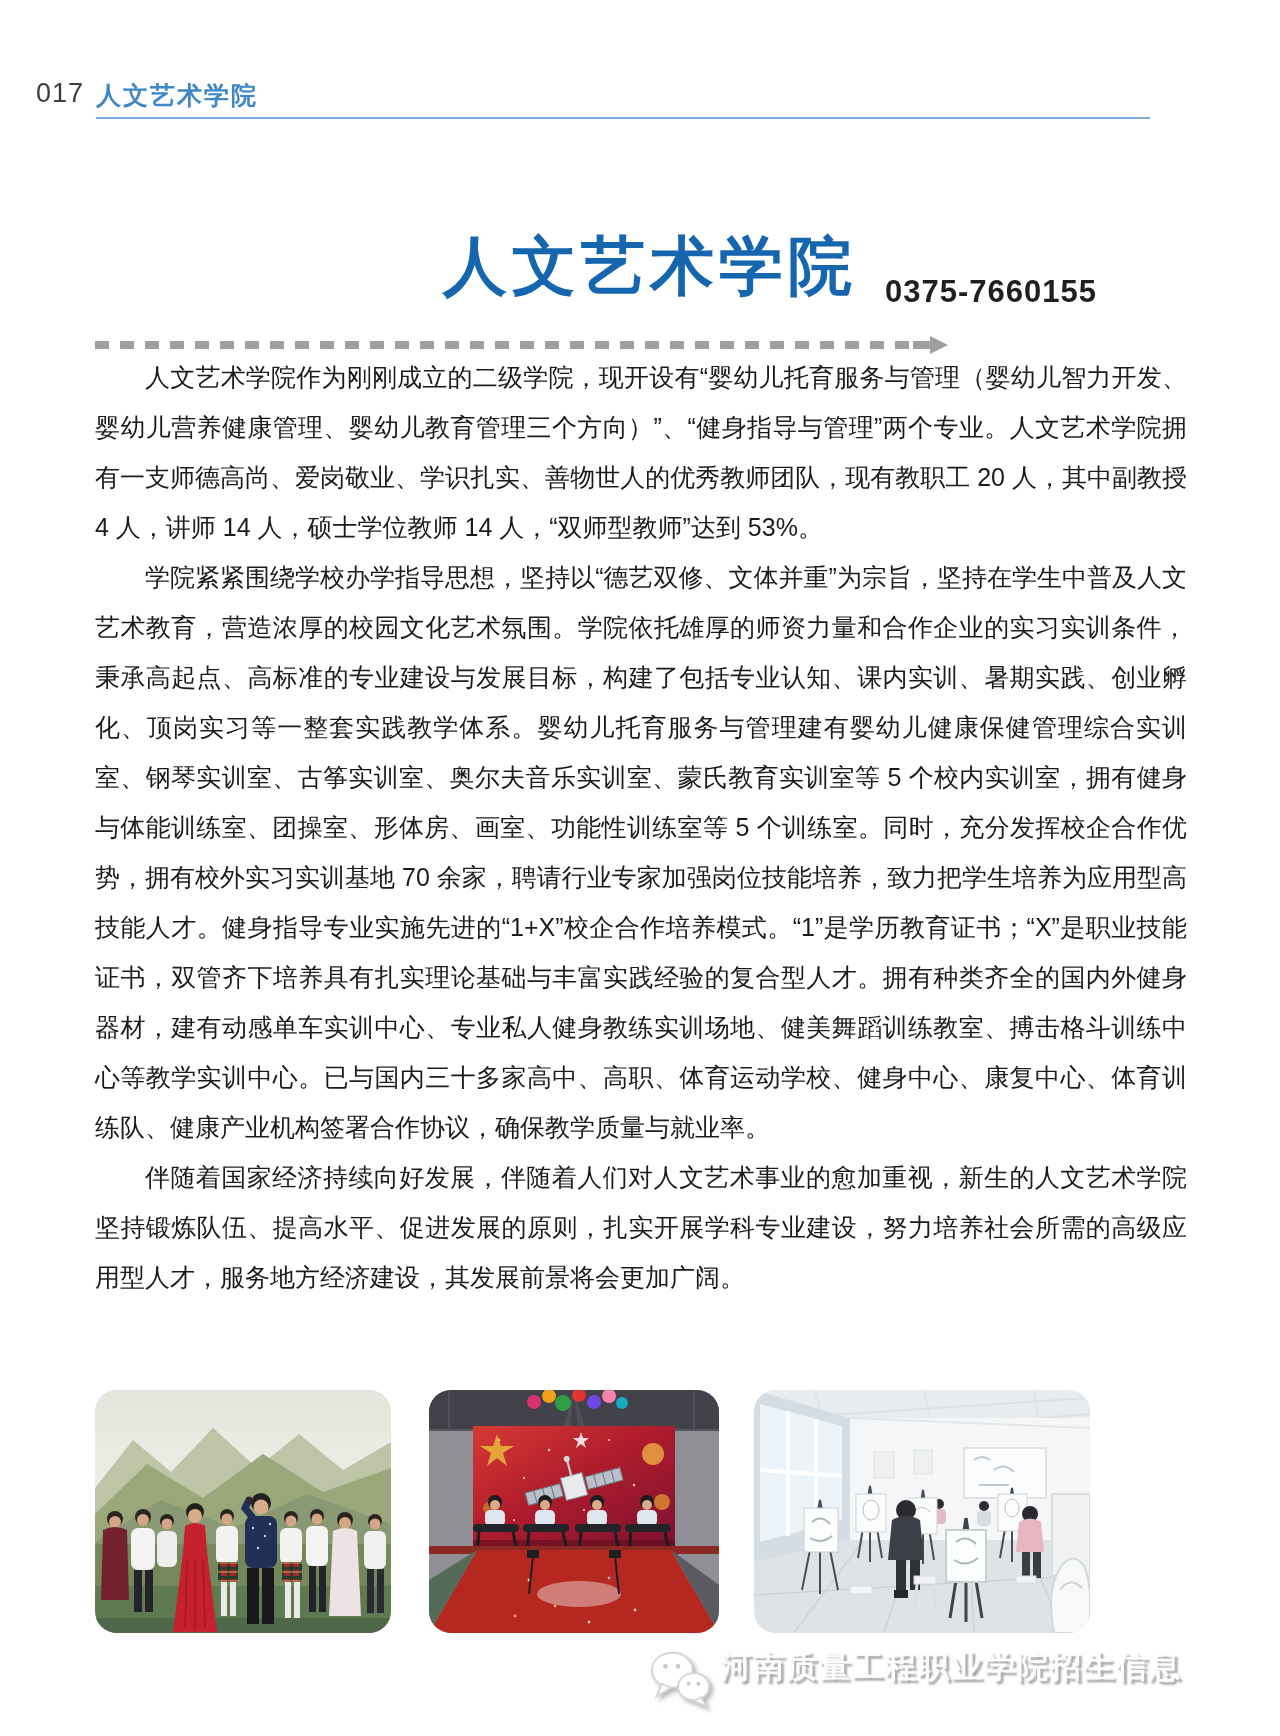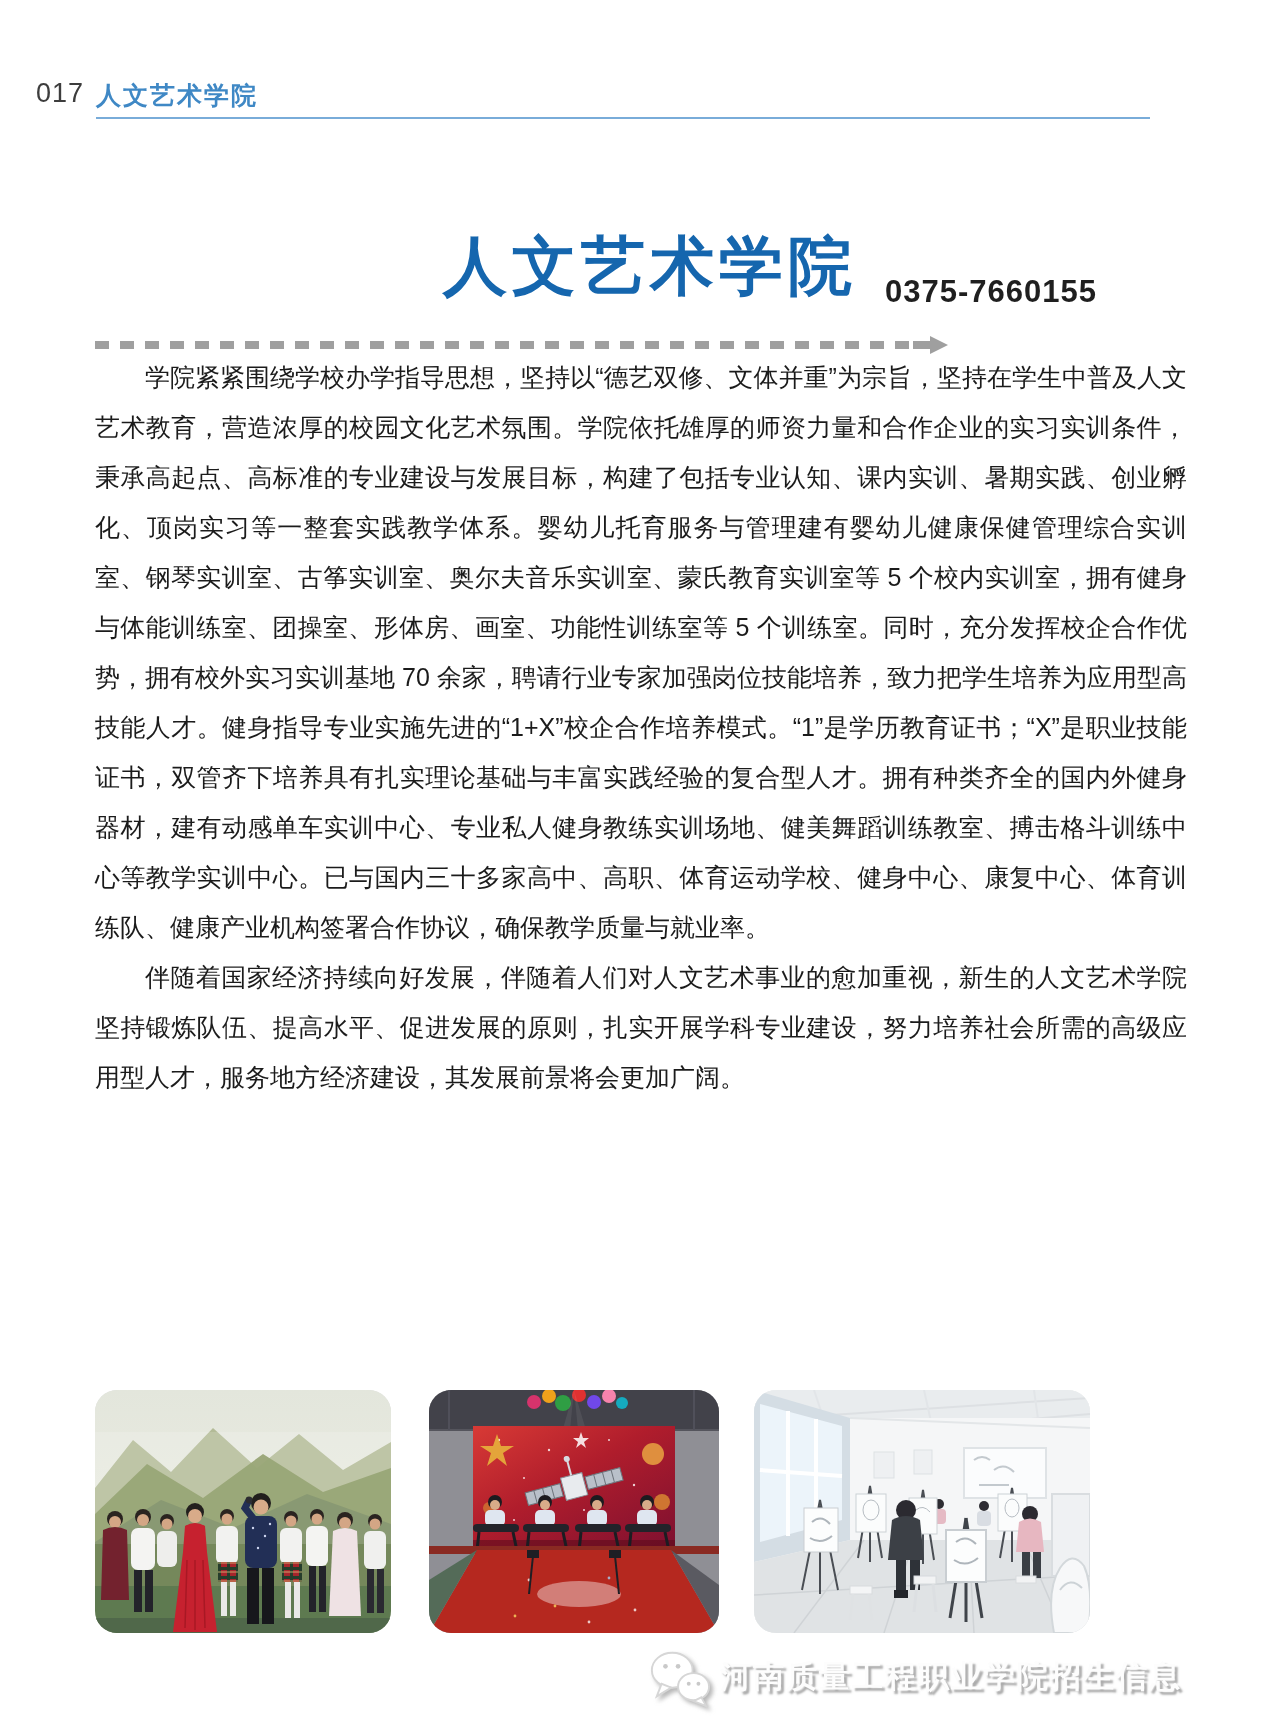--- a/index.html
+++ b/index.html
@@ -24,21 +24,21 @@
     color:#1b1b1b;text-align:justify;text-justify:inter-ideograph;}
   .body-text p{margin:0;text-indent:2em;}
   
   .photos{position:absolute;left:95px;top:1390px;width:996px;height:243px;}
   .photo{position:absolute;top:0;height:243px;border-radius:22px;overflow:hidden;background:#ddd;}
   .photo svg{display:block;width:100%;height:100%;}
   .photo-1{left:0;width:296px;}
   .photo-2{left:334px;width:290px;}
   .photo-3{left:659px;width:336px;}
   
-  .footer{position:absolute;left:648px;top:1646px;display:flex;align-items:center;gap:8px;}
+  .footer{position:absolute;left:648px;top:1646px;display:flex;gap:8px;}
   .wechat-icon{width:64px;height:62px;filter:drop-shadow(3px 3px 2px rgba(135,135,135,0.6));}
   .footer-name{font-size:31px;font-weight:bold;color:#fdfdfd;letter-spacing:2px;
     text-shadow:3px 3px 2px rgba(135,135,135,0.7);white-space:nowrap;}
 </style>
 </head>
 <body>
 
 <div class="page">
 
   <div class="page-num">017</div>
@@ -49,20 +49,21 @@
   <div class="phone">0375-7660155</div>
 
   <div class="divider">
     <div class="dashes"></div>
     <svg class="arrow" viewBox="0 0 36 18">
       <polygon points="0,5 17,5 17,0 35,9 17,18 17,13 0,13" fill="#9f9f9f"></polygon>
     </svg>
   </div>
 
   <div class="body-text">
+    <p>人文艺术学院作为刚刚成立的二级学院，现开设有“婴幼儿托育服务与管理（婴幼儿智力开发、婴幼儿营养健康管理、婴幼儿教育管理三个方向）”、“健身指导与管理”两个专业。人文艺术学院拥有一支师德高尚、爱岗敬业、学识扎实、善物世人的优秀教师团队，现有教职工 20 人，其中副教授 4 人，讲师 14 人，硕士学位教师 14 人，“双师型教师”达到 53%。</p>
     <p>学院紧紧围绕学校办学指导思想，坚持以“德艺双修、文体并重”为宗旨，坚持在学生中普及人文艺术教育，营造浓厚的校园文化艺术氛围。学院依托雄厚的师资力量和合作企业的实习实训条件，秉承高起点、高标准的专业建设与发展目标，构建了包括专业认知、课内实训、暑期实践、创业孵化、顶岗实习等一整套实践教学体系。婴幼儿托育服务与管理建有婴幼儿健康保健管理综合实训室、钢琴实训室、古筝实训室、奥尔夫音乐实训室、蒙氏教育实训室等 5 个校内实训室，拥有健身与体能训练室、团操室、形体房、画室、功能性训练室等 5 个训练室。同时，充分发挥校企合作优势，拥有校外实习实训基地 70 余家，聘请行业专家加强岗位技能培养，致力把学生培养为应用型高技能人才。健身指导专业实施先进的“1+X”校企合作培养模式。“1”是学历教育证书；“X”是职业技能证书，双管齐下培养具有扎实理论基础与丰富实践经验的复合型人才。拥有种类齐全的国内外健身器材，建有动感单车实训中心、专业私人健身教练实训场地、健美舞蹈训练教室、搏击格斗训练中心等教学实训中心。已与国内三十多家高中、高职、体育运动学校、健身中心、康复中心、体育训练队、健康产业机构签署合作协议，确保教学质量与就业率。</p>
     <p>伴随着国家经济持续向好发展，伴随着人们对人文艺术事业的愈加重视，新生的人文艺术学院坚持锻炼队伍、提高水平、促进发展的原则，扎实开展学科专业建设，努力培养社会所需的高级应用型人才，服务地方经济建设，其发展前景将会更加广阔。</p>
   </div>
 
   <div class="photos">
 
     <figure class="photo photo-1" style="margin:0">
       <svg viewBox="0 0 296 243" preserveAspectRatio="none">
         <defs>
           <linearGradient id="p1sky" x1="0" y1="0" x2="0" y2="1">

